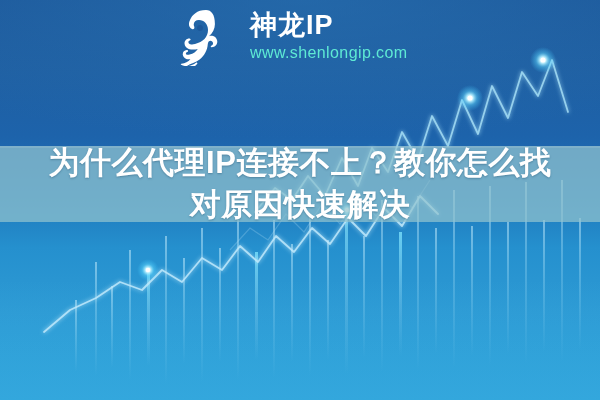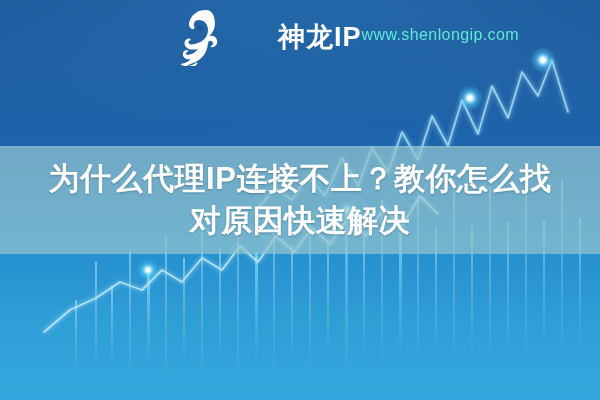--- a/index.html
+++ b/index.html
@@ -32,21 +32,21 @@
     position:absolute;left:0;right:0;bottom:0;height:120px;
     background:linear-gradient(180deg, rgba(47,163,218,0) 0%, rgba(56,172,224,.45) 100%);
   }
 
   
   .art{position:absolute;inset:0;width:600px;height:400px;}
 
   
   .title-band{
     position:absolute;left:0;right:0;
-    top:146px;height:108px;
+    top:146px;height:76px;
     background:rgba(146,196,206,.72);
     display:flex;align-items:center;justify-content:center;
   }
   .title-band .edge-top{
     position:absolute;left:0;right:0;top:0;height:2px;
     background:rgba(255,255,255,.10);
   }
   .title-text{
     position:relative;
     width:560px;
@@ -59,21 +59,21 @@
     text-shadow:0 1px 2px rgba(20,60,90,.35);
     white-space:pre-line;
   }
 
   
   .logo-wrap{
     position:absolute;left:176px;top:8px;
     display:flex;align-items:center;gap:12px;
   }
   .logo-mark{width:62px;height:58px;flex:0 0 auto;}
-  .logo-txt{display:flex;justify-content:center;margin-left:28px;}
+  .logo-txt{display:flex;flex-direction:column;justify-content:center;}
   .brand-cn{
     color:#ffffff;font-size:27px;font-weight:bold;
     line-height:30px;letter-spacing:1px;
   }
   .brand-url{
     color:#5eead4;font-size:16px;font-weight:normal;
     line-height:22px;letter-spacing:.4px;margin-top:2px;
   }
 </style>
 </head>

